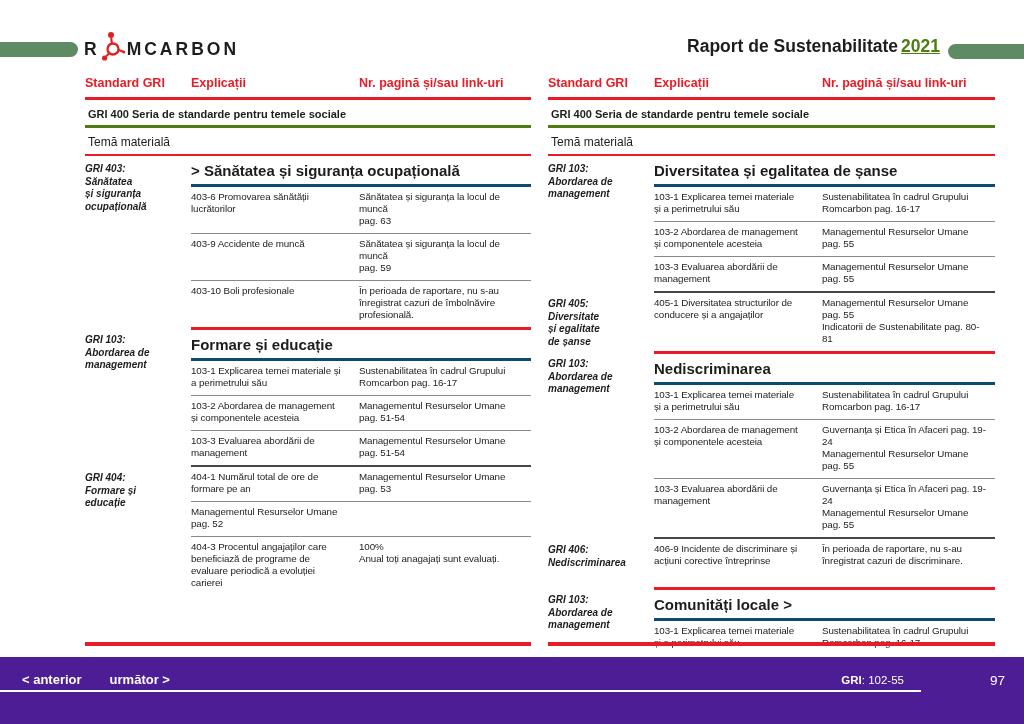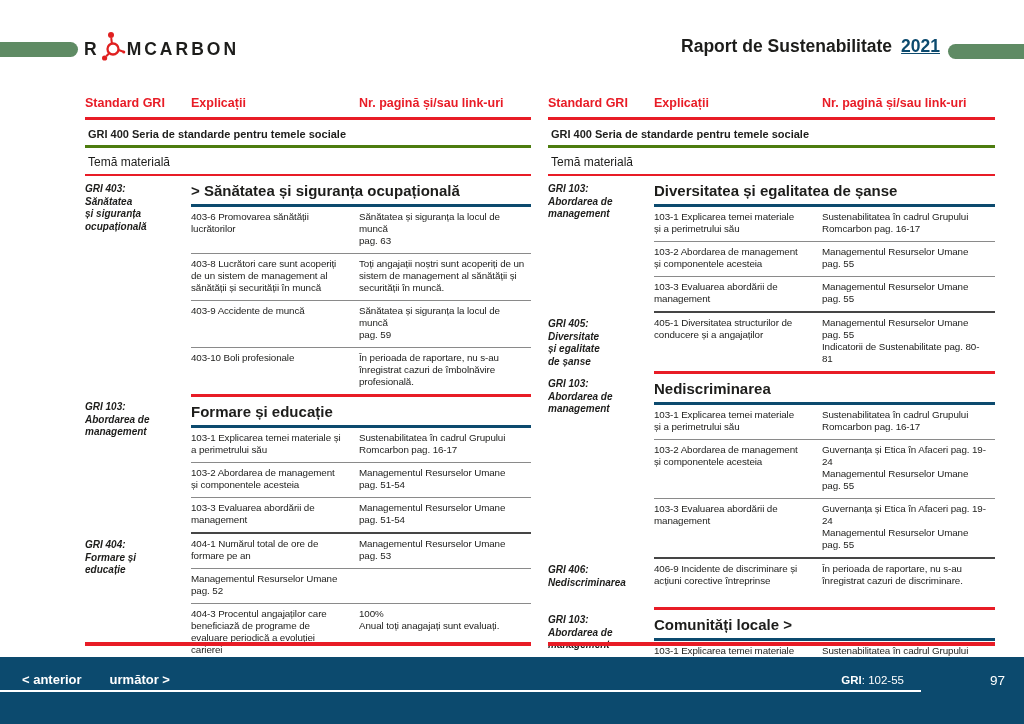--- a/index.html
+++ b/index.html
@@ -10,49 +10,49 @@
     -webkit-font-smoothing:antialiased;
   }
   
   .pill{position:absolute;background:#5f8b64;height:15px;}
   #pill-left{left:0;top:42px;width:78px;border-radius:0 8px 8px 0;}
   #pill-right{right:0;top:44px;width:76px;border-radius:8px 0 0 8px;}
   #logo{position:absolute;left:84px;top:30px;display:flex;align-items:center;
         font-weight:bold;font-size:17.5px;letter-spacing:3px;color:#1d1d1b;}
   #logo svg{margin:0 1px 2px 1px;}
   #report-title{position:absolute;right:84px;top:36px;font-size:17.5px;font-weight:bold;white-space:nowrap;}
-  #report-title .year{color:#0c4a6e;margin-left:9px;text-decoration:underline;}
+  #report-title .year{color:#4d7c0f;margin-left:3px;text-decoration:underline;}
 
   
   .col{position:absolute;top:74px;height:572px;}
   #col-left{left:85px;width:446px;}
   #col-right{left:548px;width:447px;}
   .col::after{content:"";position:absolute;left:0;right:0;bottom:0;height:4px;background:#e81c26;}
 
   .cheaders{display:grid;grid-template-columns:106px 168px 1fr;
             font-weight:bold;color:#e81c26;font-size:12.5px;
-            padding:2px 0 7px 0;border-bottom:3px solid #e81c26;margin-top:20px;}
+            padding:2px 0 7px 0;border-bottom:3px solid #e81c26;}
   .series{font-size:11px;font-weight:bold;padding:8px 0 5px 3px;border-bottom:3px solid #4d7c0f;}
   .tema{font-size:12px;padding:7px 0 5px 3px;border-bottom:2px solid #e81c26;}
 
   .group{display:grid;grid-template-columns:106px 1fr;}
   .glabel{font-weight:bold;font-size:10px;line-height:12.5px;
           padding:7px 8px 0 0;white-space:pre-line;font-style:italic;}
   .gcontent{min-width:0;}
   .group.sec > .gcontent{border-top:3px solid #e81c26;}
   .group.cont > .gcontent{border-top:2px solid #454545;}
   .gtitle{font-size:15px;font-weight:bold;padding:6px 0 5px 0;border-bottom:3px solid #0c4a6e;}
   .row{display:grid;grid-template-columns:168px 1fr;padding:4px 0 6px 0;
        font-size:9.8px;line-height:12px;letter-spacing:-0.1px;}
   .row + .row{border-top:1px solid #8a8a8a;}
   .c2,.c3{white-space:pre-line;padding-right:6px;min-width:0;}
   #g-communities{margin-top:14px;}
 
   
-  #footer{position:absolute;left:0;top:657px;width:1024px;height:67px;background:#0c4a6e;}
+  #footer{position:absolute;left:0;top:657px;width:1024px;height:67px;background:#4c1d95;}
   #footer-line{position:absolute;left:0;top:33px;width:921px;height:2px;background:#ffffff;}
   #nav{position:absolute;left:22px;top:15px;display:flex;gap:28px;
        color:#ffffff;font-weight:bold;font-size:13px;}
   #nav span{cursor:pointer;}
   #gri-ref{position:absolute;right:120px;top:17px;color:#ffffff;font-size:11.5px;}
   #gri-ref b{font-weight:bold;}
   #page-num{position:absolute;left:984px;top:16px;color:#ffffff;font-size:13.5px;margin-left:6px;}
 </style>
 </head>
 <body>
@@ -100,28 +100,20 @@
 ocupațională</div>
     <div class="gcontent">
       <div class="gtitle">&gt; Sănătatea și siguranța ocupațională</div>
       <div class="row">
         <div class="c2">403-6 Promovarea sănătății
 lucrătorilor</div>
         <div class="c3">Sănătatea și siguranța la locul de muncă
 pag. 63</div>
       </div>
       <div class="row">
-        <div class="c2">403-8 Lucrători care sunt acoperiți
-de un sistem de management al
-sănătății și securității în muncă</div>
-        <div class="c3">Toți angajații noștri sunt acoperiți de un
-sistem de management al sănătății și
-securității în muncă.</div>
-      </div>
-      <div class="row">
         <div class="c2">403-9 Accidente de muncă</div>
         <div class="c3">Sănătatea și siguranța la locul de muncă
 pag. 59</div>
       </div>
       <div class="row">
         <div class="c2">403-10 Boli profesionale</div>
         <div class="c3">În perioada de raportare, nu s-au
 înregistrat cazuri de îmbolnăvire
 profesională.</div>
       </div>

